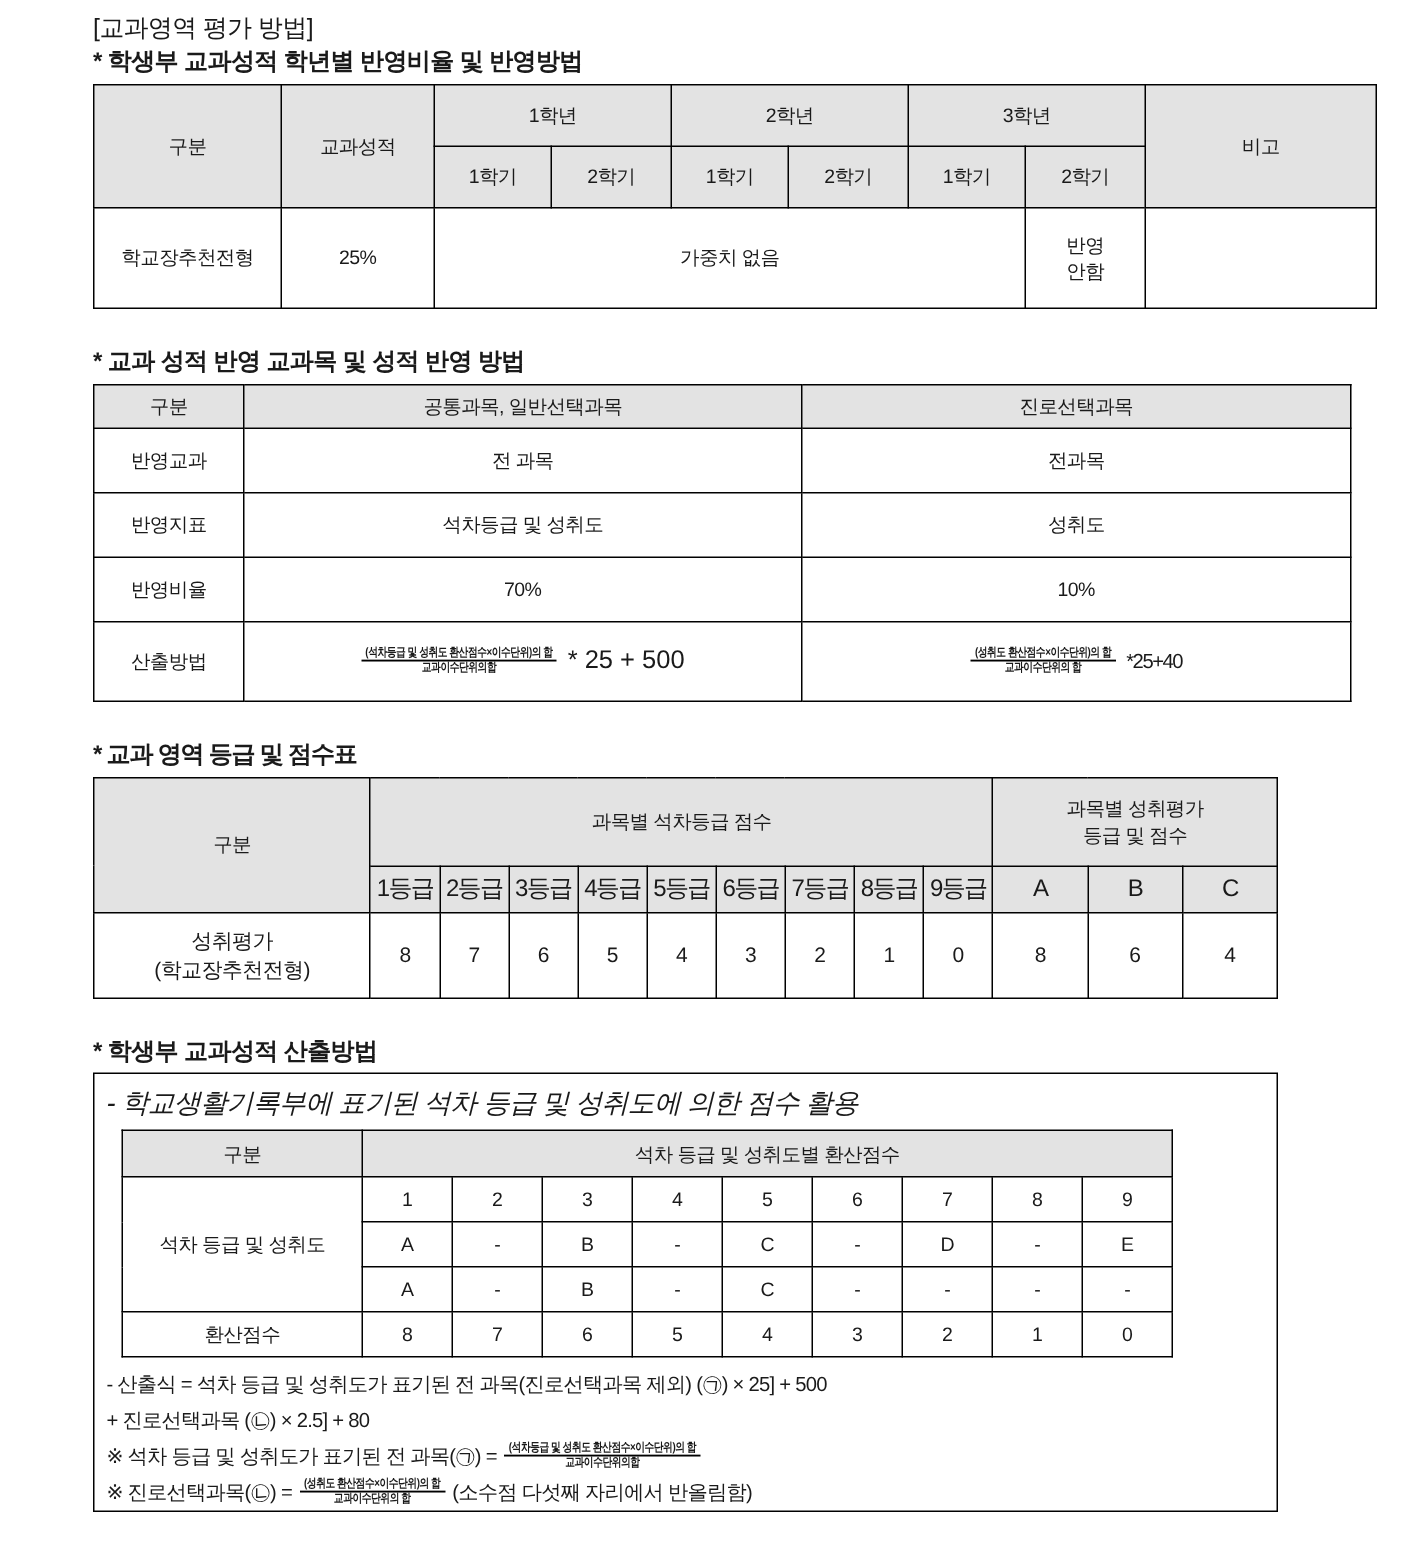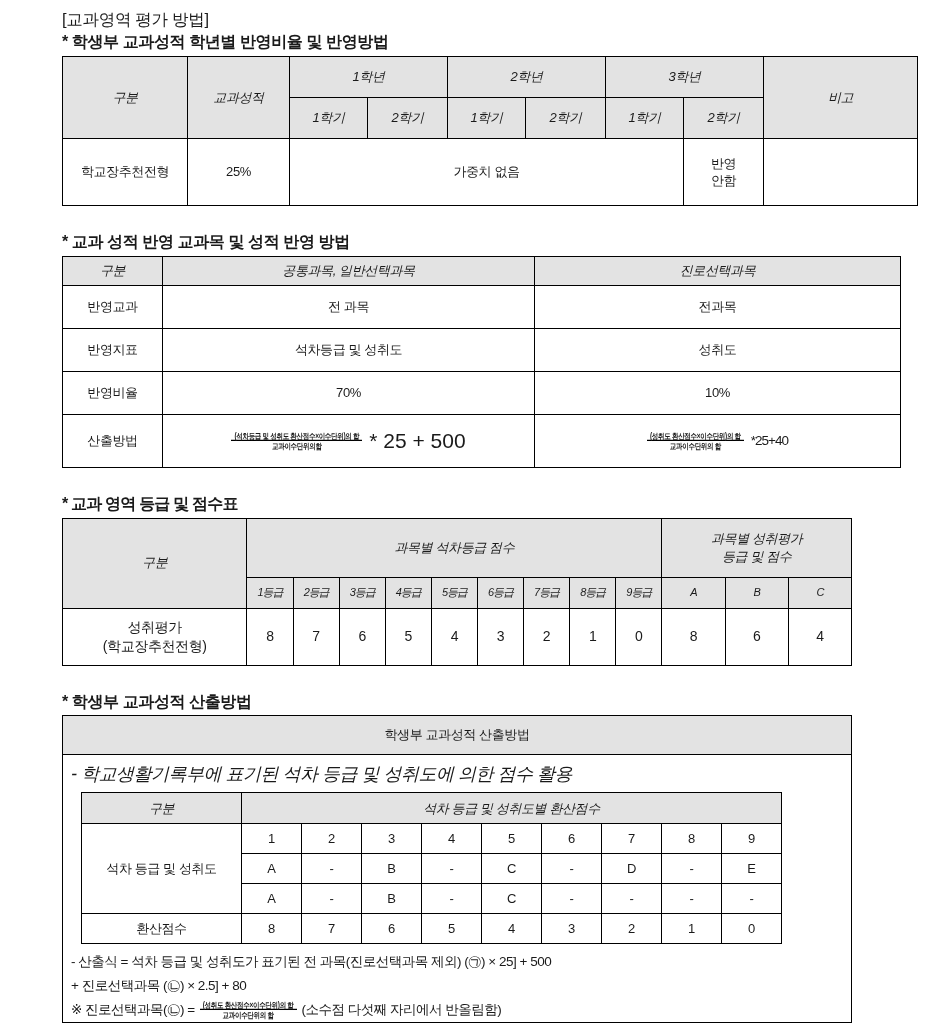--- a/index.html
+++ b/index.html
@@ -44,21 +44,21 @@
   }
   td, th {
     border: 1px solid #000000;
     text-align: center;
     vertical-align: middle;
     font-weight: normal;
     padding: 2px 3px;
     letter-spacing: -0.4px;
     line-height: 1.35;
   }
-  .hd { background: #e3e3e3; font-style: italic; }
+  .hd { background: #e3e3e3; }
   .blk { display: block; }
 
   
   #t1 { width: 855px; margin-bottom: 26px; }
   #t1 td { height: 26px; }
   #t1 .r1 td { height: 36px; }
   #t1 .r2 td { height: 36px; }
   #t1 .body td { height: 62px; }
 
   
@@ -79,28 +79,28 @@
     transform: scaleY(1.25);
   }
   .frac .num { display: block; padding: 0 3px; }
   .frac .den { display: block; border-top: 1px solid #000; padding: 0 3px; }
   .formula-line {
     display: flex;
     align-items: center;
     justify-content: center;
     gap: 7px;
   }
-  .formula-tail { font-size: 21px; letter-spacing: 0; }
+  .formula-tail { font-size: 17px; letter-spacing: 0; }
   .formula-tail.sm { font-size: 13.5px; letter-spacing: -1px; }
 
   
   #t3 { width: 790px; margin-bottom: 26px; }
   #t3 td { height: 24px; }
   #t3 .grp td { height: 54px; }
-  #t3 .sub td { height: 26px; font-size: 11px; letter-spacing: -1.1px; }
+  #t3 .sub td { height: 26px; font-size: 16px; letter-spacing: -1.1px; }
   #t3 .vals td { height: 52px; font-size: 14px; }
 
   
   #t4wrap {
     width: 790px;
     border: 1px solid #000;
     box-sizing: border-box;
   }
   #t4wrap .banner {
     background: #e3e3e3;
@@ -301,21 +301,20 @@
         <td>8</td>
         <td>6</td>
         <td>4</td>
       </tr>
     </tbody>
   </table>
 
   <div class="sec-head">* 학생부 교과성적 산출방법</div>
 
   <div id="t4wrap">
-    <div class="banner">학생부 교과성적 산출방법</div>
     <div class="bullet">- 학교생활기록부에 표기된 석차 등급 및 성취도에 의한 점수 활용</div>
 
     <table id="t4inner">
       <colgroup>
         <col style="width:160px">
         <col style="width:60px">
           <col style="width:60px">
           <col style="width:60px">
         <col style="width:60px">
           <col style="width:60px">
@@ -375,20 +374,27 @@
           <td>1</td>
           <td>0</td>
         </tr>
       </tbody>
     </table>
 
     <div class="notes">
       <div class="note-row">- 산출식 = 석차 등급 및 성취도가 표기된 전 과목(진로선택과목 제외) (㉠) × 25] + 500</div>
       <div class="note-row">+ 진로선택과목 (㉡) × 2.5] + 80</div>
       <div class="note-row">
+        <span>※ 석차 등급 및 성취도가 표기된 전 과목(㉠) =</span>
+        <span class="frac">
+          <span class="num">(석차등급 및 성취도 환산점수×이수단위)의 합</span>
+          <span class="den">교과이수단위의합</span>
+        </span>
+      </div>
+      <div class="note-row">
         <span>※ 진로선택과목(㉡) =</span>
         <span class="frac">
           <span class="num">(성취도 환산점수×이수단위)의 합</span>
           <span class="den">교과이수단위의 합</span>
         </span>
         <span>(소수점 다섯째 자리에서 반올림함)</span>
       </div>
 
     </div>
   </div>

